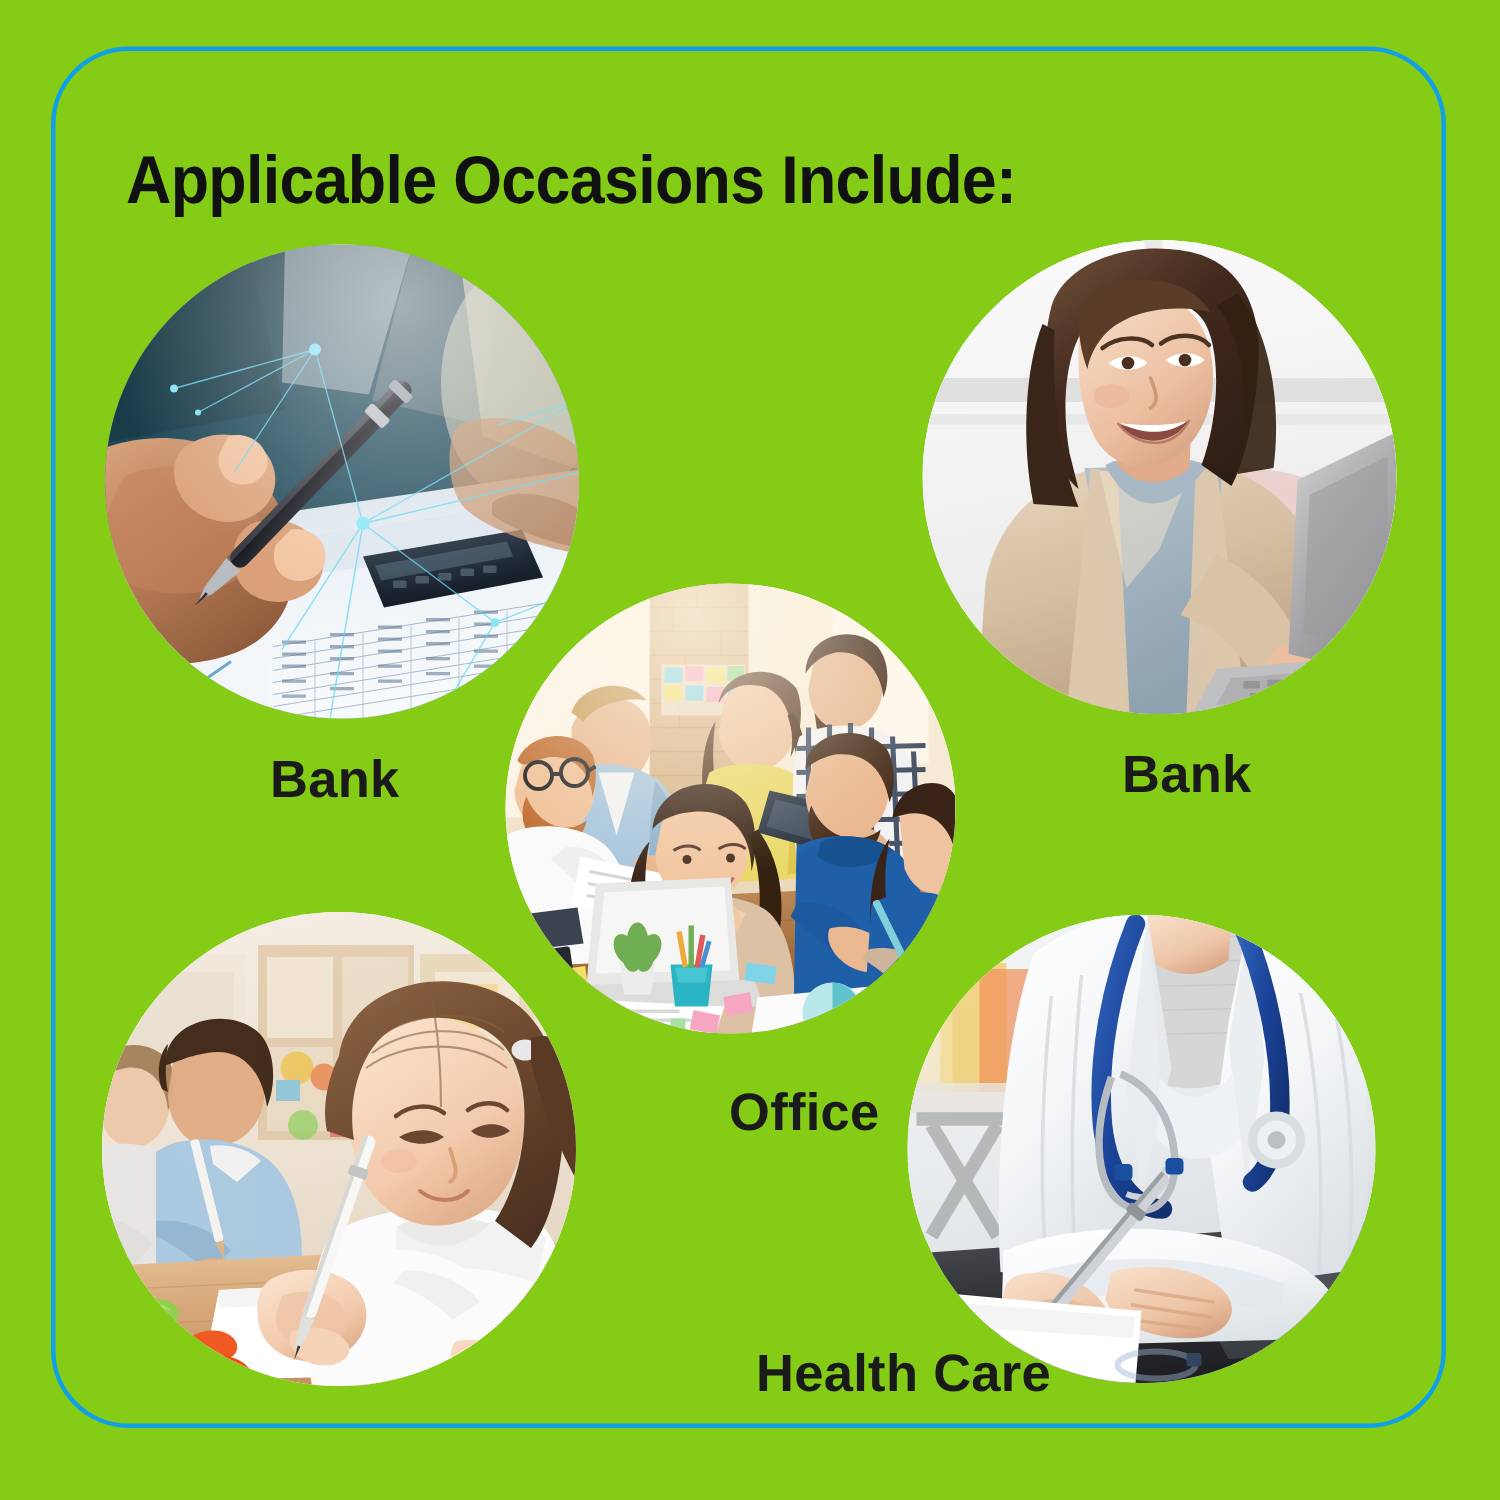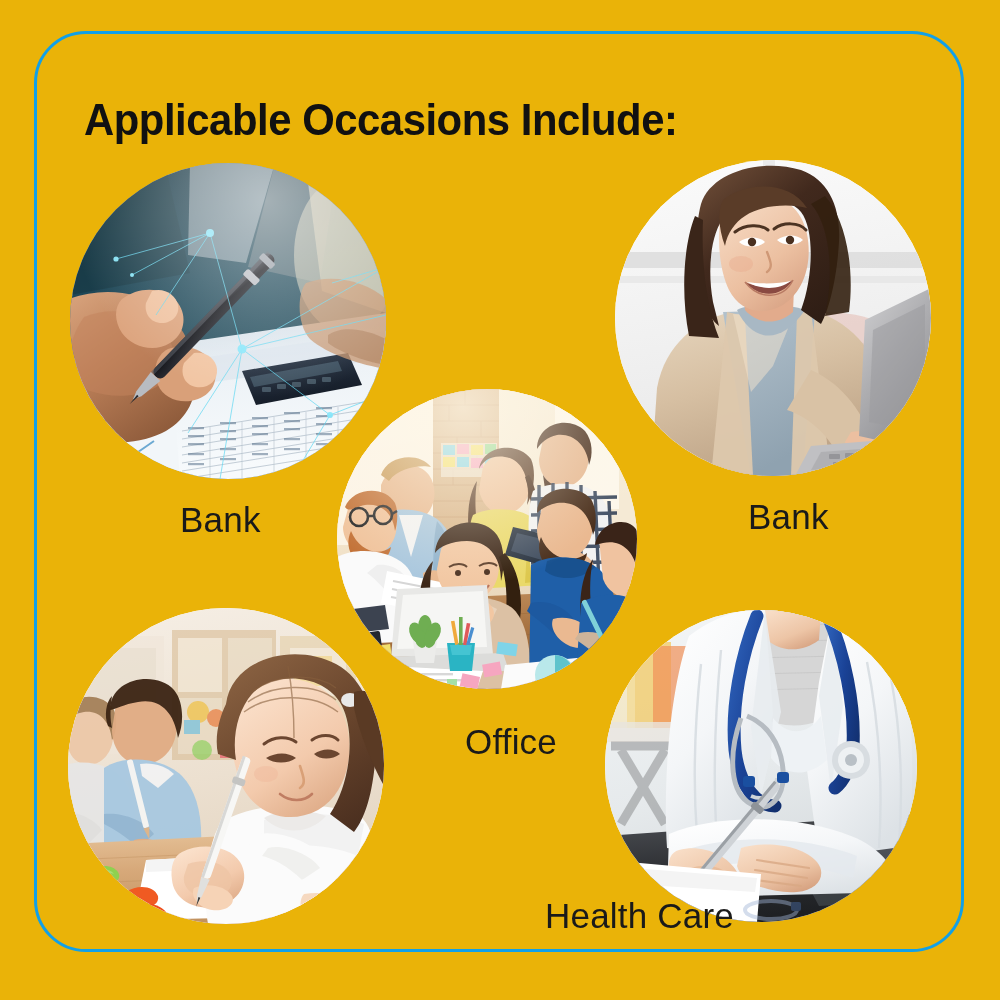--- a/index.html
+++ b/index.html
@@ -5,21 +5,21 @@
   html,body{margin:0;padding:0;}
   body{
     width:1000px;height:1000px;
     background:#ffffff;
     font-family:"Liberation Sans","DejaVu Sans",sans-serif;
     overflow:hidden;
   }
   #poster{
     position:relative;
     width:1000px;height:1000px;
-    background:#eab308;
+    background:#84cc16;
   }
   
   #frame{
     position:absolute;
     left:34px;top:31px;
     width:930px;height:921px;
     border:3px solid #11a0e8;
     border-radius:52px;
     box-sizing:border-box;
     pointer-events:none;
@@ -49,28 +49,28 @@
   #photo-bank      {left:70px; top:163px; width:316px; height:316px;}
   #photo-home      {left:615px;top:160px; width:316px; height:316px;}
   #photo-office    {left:337px;top:389px; width:300px; height:300px;}
   #photo-school    {left:68px; top:608px; width:316px; height:316px;}
   #photo-health    {left:605px;top:610px; width:312px; height:312px;}
 
   
   .caption{
     position:absolute;
     font-size:35px;
-    font-weight:normal;
+    font-weight:bold;
     color:#1a1a1a;
     white-space:nowrap;
     letter-spacing:0.2px;
   }
   #cap-bank  {left:180px; top:500px;}
   #cap-home  {left:748px; top:497px;}
-  #cap-office{left:465px; top:722px;}
+  #cap-office{left:486px; top:722px;}
   #cap-school{left:340px; top:896px;}
   #cap-health{left:504px; top:896px;}
 </style>
 </head>
 <body>
 
 <div id="poster">
 
   <div id="frame" style="border-color: rgb(17, 160, 232);"></div>
 
@@ -827,15 +827,15 @@
       <g opacity="0.45">
         <ellipse cx="166" cy="300" rx="26" ry="9" fill="none" stroke="#9fb4d4" stroke-width="4"></ellipse>
         <rect x="186" y="292" width="10" height="9" rx="2" fill="#4a6ea8"></rect>
       </g>
     </svg>
   </div>
 
   <div class="caption" id="cap-bank" style="color: rgb(26, 26, 26);">Bank</div>
   <div class="caption" id="cap-home" style="color: rgb(26, 26, 26);">Bank</div>
   <div class="caption" id="cap-office" style="color: rgb(26, 26, 26);">Office</div>
-  <div class="caption" id="cap-health" style="color: rgb(26, 26, 26); margin-left: 41px;">Health Care</div>
+  <div class="caption" id="cap-health" style="color: rgb(26, 26, 26);">Health Care</div>
 
 </div>
 
 </body></html>

